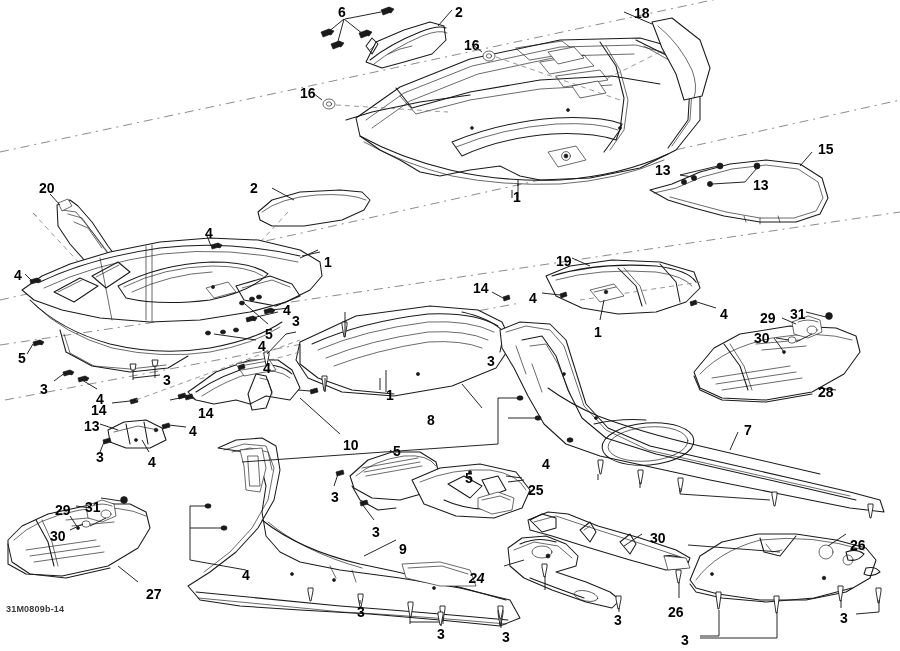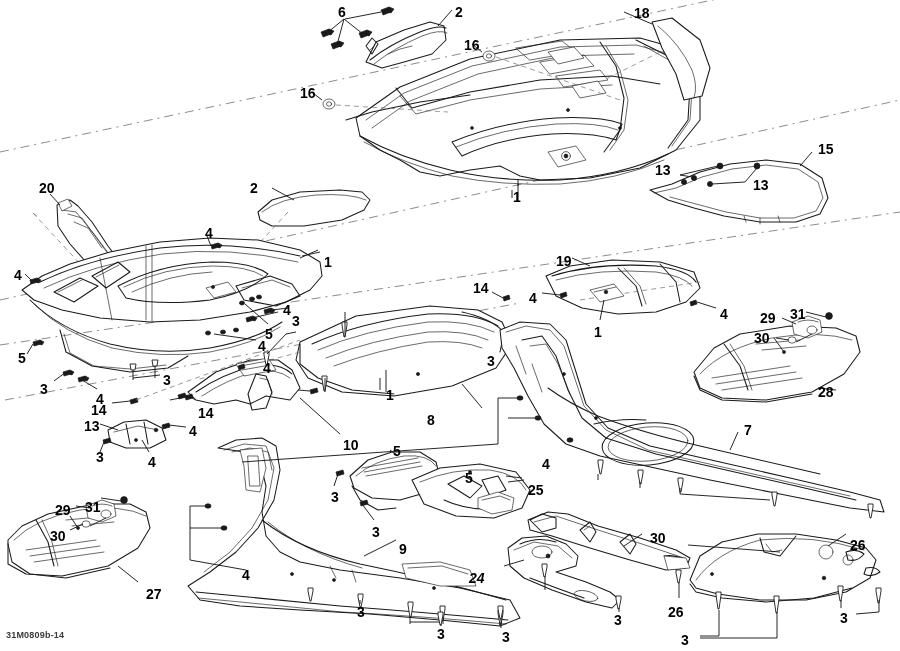--- a/index.html
+++ b/index.html
@@ -31,21 +31,21 @@
     color: #000000;
     line-height: 1;
     white-space: nowrap;
     -webkit-user-select: none;
     user-select: none;
   }
   .cal-md { font-size: 14px; }
   #figure-code {
     position: absolute;
     left: 6px;
-    top: 630px;
+    top: 604px;
     font-family: "Liberation Sans", sans-serif;
     font-size: 9px;
     font-weight: bold;
     color: #3a3a3a;
     letter-spacing: 0.2px;
   }
 </style>
 </head>
 <body>
 

